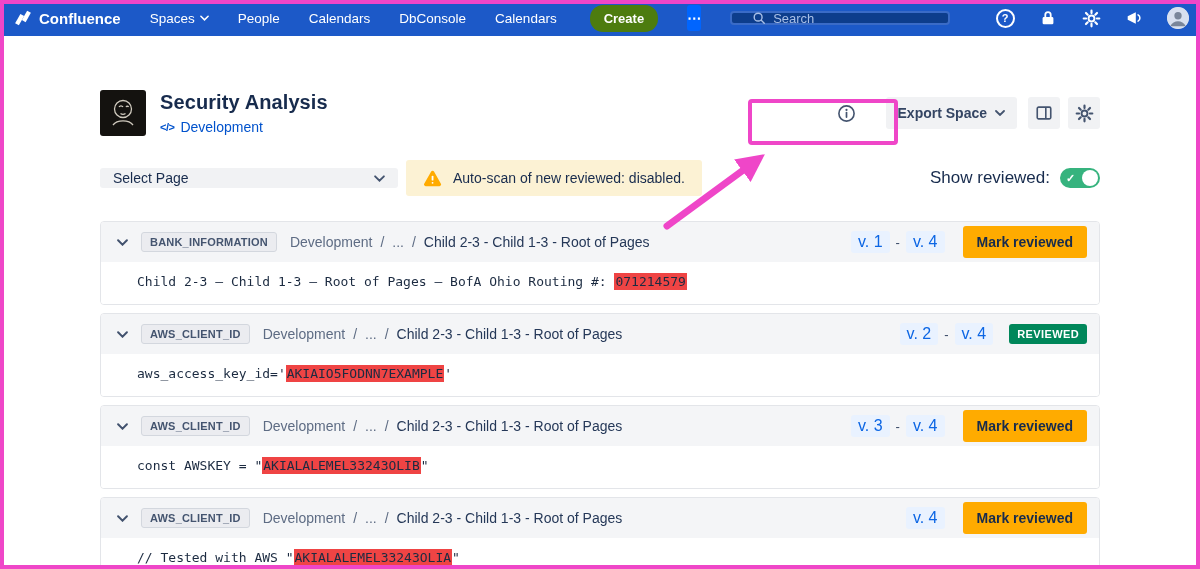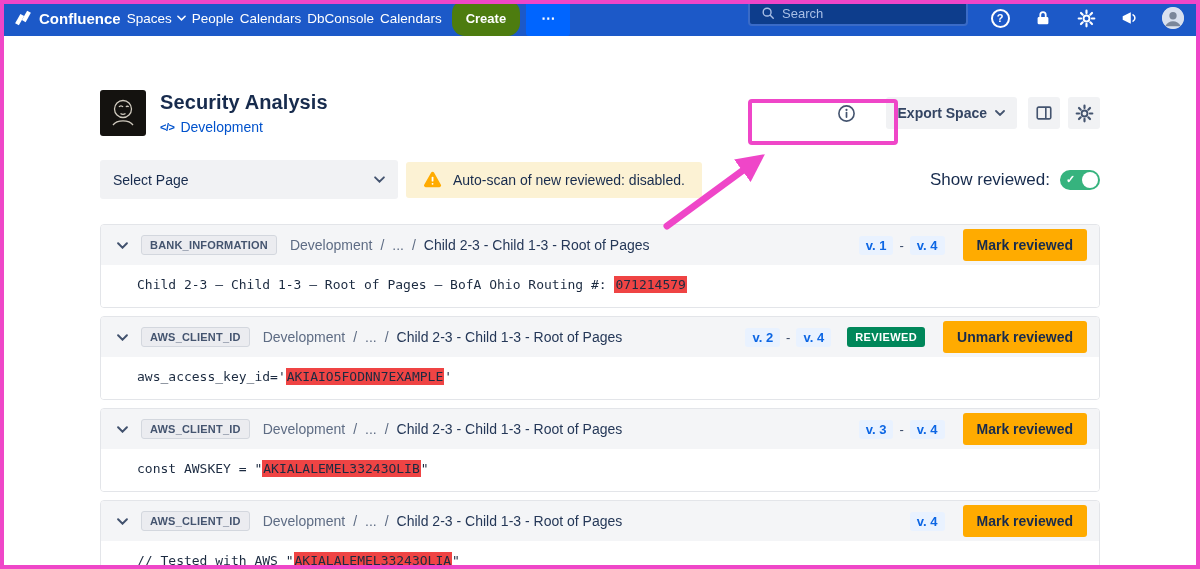--- a/index.html
+++ b/index.html
@@ -1,27 +1,27 @@
 <!DOCTYPE html>
 <html><head>
 <meta charset="utf-8">
 <style>
   *{box-sizing:border-box;margin:0;padding:0}
   html,body{margin:0}
   body{font-family:"Liberation Sans",sans-serif;background:#e9e9e9}
   .screen{position:relative;width:1200px;height:569px;background:#fff;overflow:hidden}
 
   
-  .topnav{height:36px;background:#1c59c8;display:flex;padding:0 14px;gap:6px;color:#fff}
+  .topnav{height:36px;background:#1c59c8;display:flex;align-items:center;padding:0 14px;gap:29px;color:#fff}
   .brand{display:flex;align-items:center;gap:7px;cursor:pointer}
   .brand-name{font-size:15px;font-weight:700;color:#fff}
   .nav-item{font-size:13.5px;color:#fff;display:flex;align-items:center;gap:5px;cursor:pointer;white-space:nowrap}
   .create-btn{background:#4d7c0f;color:#fff;border:none;border-radius:13px;font:700 13px "Liberation Sans",sans-serif;padding:6px 14px;margin-left:4px;cursor:pointer}
   .more-btn{background:#0065ff;color:#fff;border:none;border-radius:3px;font:700 14px "Liberation Sans",sans-serif;width:44px;padding:5px 0;cursor:pointer}
-  .search-box{margin-left:auto;display:flex;align-items:center;gap:7px;background:#0d3d8c;border:2px solid #3a6bc7;border-radius:4px;height:26px;width:220px;padding:0 11px}
+  .search-box{margin-left:auto;display:flex;align-items:center;gap:7px;background:#0d3d8c;border:2px solid #3a6bc7;border-radius:4px;height:14px;width:220px;padding:0 20px}
   .search-box input{flex:1;min-width:0;background:transparent;border:none;outline:none;color:#eaf0fc;font-size:13px;font-family:"Liberation Sans",sans-serif}
   .search-box input::placeholder{color:#a9bfe6}
   .nav-icons{display:flex;align-items:center;gap:23px;margin-left:16px;margin-right:2px}
   .nav-icon{width:20px;height:20px;display:flex;align-items:center;justify-content:center;cursor:pointer}
   .help-badge{width:19px;height:19px;border:2px solid #fff;border-radius:50%;display:flex;align-items:center;justify-content:center;font-size:11px;font-weight:700;color:#fff}
   .avatar{width:22px;height:22px;border-radius:50%;overflow:hidden;background:#cfd8ea;cursor:pointer}
 
   
   .main{width:1000px;margin:0 auto;padding-top:54px}
   .header-row{display:flex;align-items:center}
@@ -33,40 +33,40 @@
   .space-link{color:#0052cc;font-size:14px;cursor:pointer;text-decoration:none}
   .header-spacer{flex:1}
   .info-btn{background:none;border:none;margin-right:30px;cursor:pointer;display:flex;align-items:center}
   .btn-subtle{background:#f1f2f4;border:none;border-radius:3px;height:32px;padding:0 12px;display:flex;align-items:center;gap:8px;font:700 14px "Liberation Sans",sans-serif;color:#344563;margin-right:11px;cursor:pointer}
   .btn-primary{background:#0052cc;color:#fff;border:none;border-radius:3px;height:32px;padding:0 15px;font:700 14px "Liberation Sans",sans-serif;margin-right:26px;cursor:pointer}
   .icon-btn{width:32px;height:32px;background:#f1f2f4;border:none;border-radius:3px;display:flex;align-items:center;justify-content:center;cursor:pointer}
   .icon-btn+.icon-btn{margin-left:8px}
 
   
   .toolbar{display:flex;align-items:center;margin-top:24px}
-  .select-page{width:298px;height:39px;background:#f1f2f4;border-radius:3px;display:flex;align-items:center;justify-content:space-between;padding:0 13px;font-size:14px;color:#172b4d;cursor:pointer}
+  .select-page{width:298px;height:20px;background:#f1f2f4;border-radius:3px;display:flex;align-items:center;justify-content:space-between;padding:0 13px;font-size:14px;color:#172b4d;cursor:pointer}
   .warning-banner{margin-left:8px;height:36px;background:#fcf2d4;border-radius:3px;display:flex;align-items:center;gap:11px;padding:0 17px;font-size:14px;color:#172b4d}
   .toolbar-spacer{flex:1}
   .show-reviewed-label{font-size:17px;color:#172b4d;margin-right:10px}
   .toggle{width:40px;height:20px;background:#36b37e;border-radius:10px;position:relative;display:flex;align-items:center;cursor:pointer}
   .toggle .check{color:#fff;font-size:11px;font-weight:700;margin-left:6px;line-height:1}
   .toggle .knob{position:absolute;right:2px;top:2px;width:16px;height:16px;background:#fff;border-radius:50%}
 
   
   .findings{margin-top:25px}
   .card{border:1px solid #e3e5e9;border-radius:4px;margin-bottom:8px;overflow:hidden}
   .card-header{height:40px;background:#f4f5f7;display:flex;align-items:center;padding:0 12px;gap:10px}
   .chevron-btn{background:none;border:none;width:18px;height:18px;display:flex;align-items:center;justify-content:center;cursor:pointer;flex:none}
   .type-badge{font-size:11px;font-weight:700;color:#44546f;background:#ebecf0;border:1px solid #d3d7de;border-radius:3px;padding:3px 8px;letter-spacing:.2px;white-space:nowrap}
   .crumbs{display:flex;align-items:center;gap:8px;margin-left:3px;font-size:14px;color:#5e6c84;white-space:nowrap;overflow:hidden}
   .crumb-space{color:#5e6c84;cursor:pointer;text-decoration:none}
   .crumb-page{color:#253858;font-weight:500;cursor:pointer;text-decoration:none}
   .card-spacer{flex:1}
   .vers{display:flex;align-items:center;gap:6px;white-space:nowrap}
-  .ver-pill{background:#e9f2ff;color:#0c66e4;font-size:13px;font-weight:700;padding:2px 7px;border-radius:3px;cursor:pointer;text-decoration:none}
+  .ver-pill{background:#e9f2ff;color:#0c66e4;font-size:16px;font-weight:400;padding:2px 7px;border-radius:3px;cursor:pointer;text-decoration:none}
   .ver-sep{color:#344563;font-size:13px}
   .reviewed-badge{background:#00875a;color:#fff;font-size:11px;font-weight:700;letter-spacing:.4px;border-radius:3px;padding:4px 8px;margin-left:6px;white-space:nowrap}
   .btn-warning{background:#ffab00;color:#172b4d;border:none;border-radius:3px;height:32px;padding:0 14px;font:700 14px "Liberation Sans",sans-serif;margin-left:8px;white-space:nowrap;cursor:pointer;flex:none}
   .card-body{background:#fff;padding:12px 16px 14px 36px;font-family:"DejaVu Sans Mono",monospace;font-size:13px;line-height:16px;color:#1c2b41}
   .card-body mark{background:#ef4444;color:inherit;padding:1px 1px}
 
   
   .ann-frame{position:absolute;inset:0;border:4px solid #ef46c8;pointer-events:none;z-index:60}
   .ann-box{position:absolute;left:748px;top:99px;width:150px;height:46px;border:4px solid #ef46c8;border-radius:4px;pointer-events:none;z-index:55}
   .ann-arrow{position:absolute;left:645px;top:146px;pointer-events:none;z-index:55}
@@ -278,21 +278,20 @@
             <span>/</span>
             <a class="crumb-page">Child 2-3 - Child 1-3 - Root of Pages</a>
           </span>
           <div class="card-spacer"></div>
           <span class="vers">
             <a class="ver-pill">v. 2</a>
             <span class="ver-sep">-</span>
             <a class="ver-pill">v. 4</a>
           </span>
           <span class="reviewed-badge">REVIEWED</span>
-          <button class="btn-warning">Unmark reviewed</button>
         </div>
         <div class="card-body"><span>aws_access_key_id='</span><mark>AKIAIO5FODNN7EXAMPLE</mark><span>'</span></div>
       </section>
 
       <section class="card">
         <div class="card-header">
           <button class="chevron-btn">
             <svg width="11" height="7" viewBox="0 0 10 6">
                 <path d="M1 1l4 4 4-4" stroke="#42526e" stroke-width="1.8" fill="none" stroke-linecap="round"></path>
               </svg>

